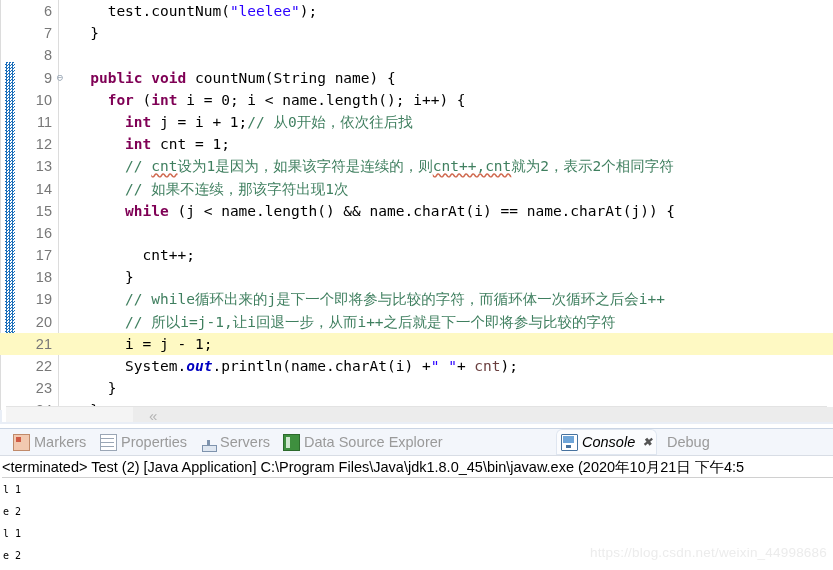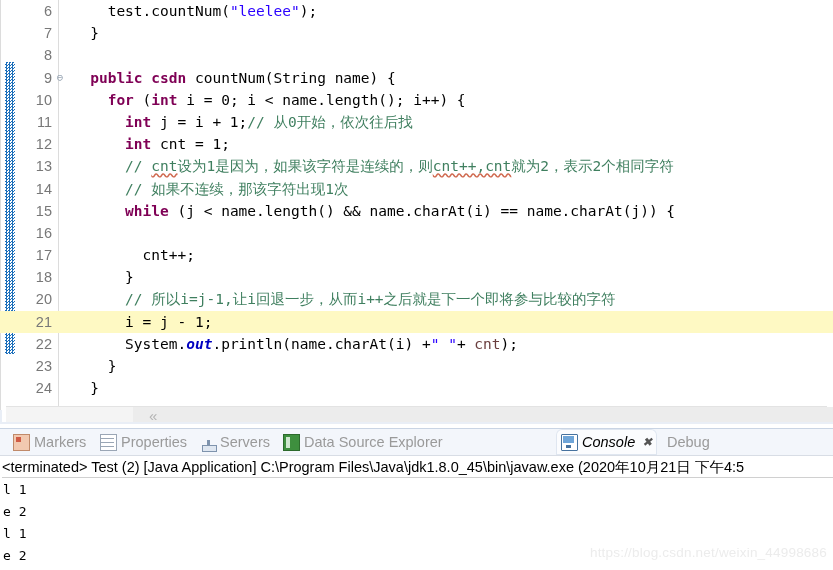--- a/index.html
+++ b/index.html
@@ -196,21 +196,21 @@
     font-size: 14.5px;
     color: #000;
     white-space: nowrap;
     border-bottom: 1px solid #d0d0d0;
     overflow: hidden;
   }
   #console-out {
     position: absolute;
     left: 3px; top: 23px;
     font-family: "DejaVu Sans Mono", monospace;
-    font-size: 13px;
+    font-size: 10px;
     color: #000;
     line-height: 22px;
     white-space: pre;
   }
   #watermark {
     position: absolute;
     right: 6px;
     bottom: 12px;
     font-family: "Liberation Sans", sans-serif;
     font-size: 13.5px;
@@ -245,30 +245,31 @@
 
     <div class="change-col">
       <div class="change-bar" style="top:62px; height:292px;"></div>
     </div>
     <div class="gutter-sep"></div>
 
     <div class="code-area" id="code-area">
         <div class="row"><span class="lno">6</span><span class="ctext"><span class="pl">     test.countNum(</span><span class="str">"leelee"</span><span class="pl">);</span></span></div>
         <div class="row"><span class="lno">7</span><span class="ctext"><span class="pl">   }</span></span></div>
         <div class="row"><span class="lno">8</span><span class="ctext"></span></div>
-        <div class="row"><span class="lno">9</span><span class="fold">⊖</span><span class="ctext"><span class="kw">   public </span><span class="kw">csdn </span><span class="pl">countNum(String name) {</span></span></div>
+        <div class="row"><span class="lno">9</span><span class="fold">⊖</span><span class="ctext"><span class="kw">   public </span><span class="kw">void </span><span class="pl">countNum(String name) {</span></span></div>
         <div class="row"><span class="lno">10</span><span class="ctext"><span class="kw">     for </span><span class="pl">(</span><span class="kw">int </span><span class="pl">i = 0; i &lt; name.length(); i++) {</span></span></div>
         <div class="row"><span class="lno">11</span><span class="ctext"><span class="kw">       int </span><span class="pl">j = i + 1;</span><span class="cmt">// 从0开始，依次往后找</span></span></div>
         <div class="row"><span class="lno">12</span><span class="ctext"><span class="kw">       int </span><span class="pl">cnt = 1;</span></span></div>
         <div class="row"><span class="lno">13</span><span class="ctext"><span class="cmt">       // </span><span class="cmt sq">cnt</span><span class="cmt">设为1是因为，如果该字符是连续的，则</span><span class="cmt sq">cnt++,cnt</span><span class="cmt">就为2，表示2个相同字符</span></span></div>
         <div class="row"><span class="lno">14</span><span class="ctext"><span class="cmt">       // 如果不连续，那该字符出现1次</span></span></div>
         <div class="row"><span class="lno">15</span><span class="ctext"><span class="kw">       while </span><span class="pl">(j &lt; name.length() &amp;&amp; name.charAt(i) == name.charAt(j)) {</span></span></div>
         <div class="row"><span class="lno">16</span></div>
         <div class="row"><span class="lno">17</span><span class="ctext"><span class="pl">         cnt++;</span></span></div>
         <div class="row"><span class="lno">18</span><span class="ctext"><span class="pl">       }</span></span></div>
+        <div class="row"><span class="lno">19</span><span class="ctext"><span class="cmt">       // while循环出来的j是下一个即将参与比较的字符，而循环体一次循环之后会</span><span class="cmt">i++</span></span></div>
         <div class="row"><span class="lno">20</span><span class="ctext"><span class="cmt">       // 所以i=j-1,让i回退一步，从而</span><span class="cmt">i++</span><span class="cmt">之后就是下一个即将参与比较的字符</span></span></div>
         <div class="row hl"><span class="lno">21</span><span class="ctext"><span class="pl">       i = j - 1;</span></span></div>
         <div class="row"><span class="lno">22</span><span class="ctext"><span class="pl">       System.</span><span class="fld">out</span><span class="pl">.println(name.charAt(i) +</span><span class="str">" "</span><span class="pl">+ </span><span class="loc">cnt</span><span class="pl">);</span></span></div>
         <div class="row"><span class="lno">23</span><span class="ctext"><span class="pl">     }</span></span></div>
         <div class="row"><span class="lno">24</span><span class="ctext"><span class="pl">   }</span></span></div>
       </div>
   </div>
 
   <div id="hscroll">
     <div id="hthumb"></div>

